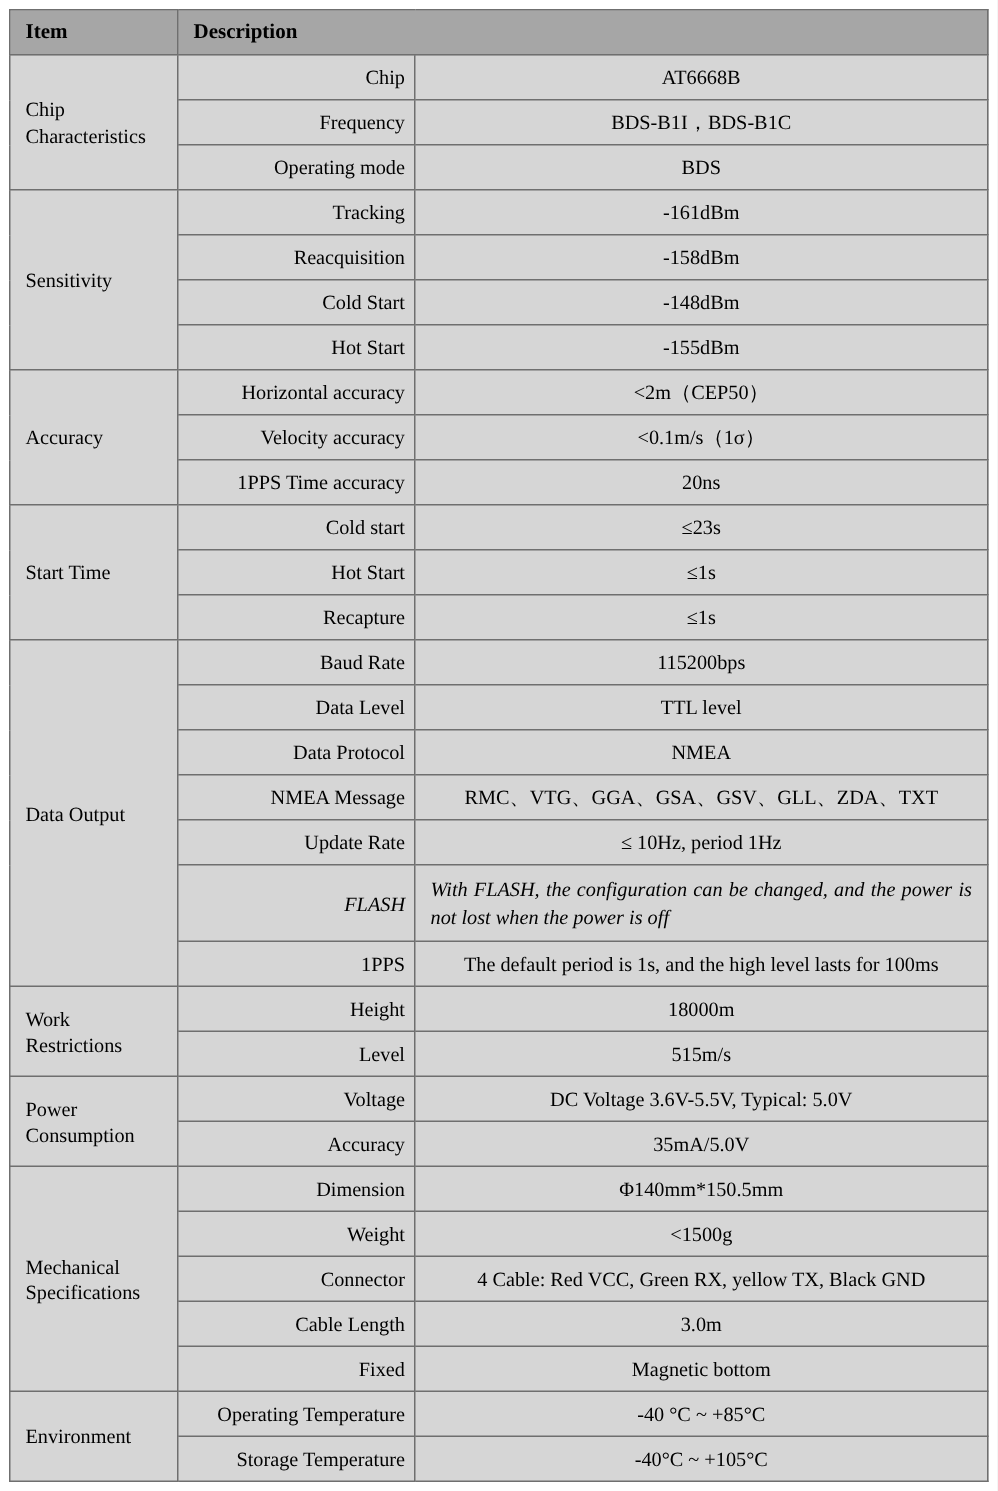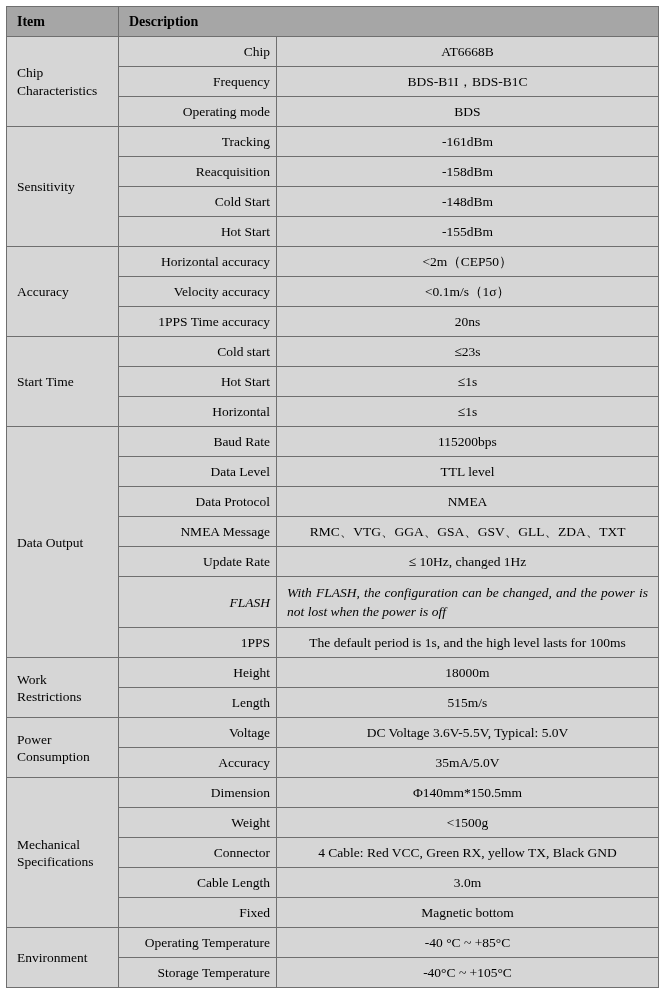--- a/index.html
+++ b/index.html
@@ -133,21 +133,21 @@
         <tr class="r">
           <td class="group" rowspan="3">Start Time</td>
           <td class="key">Cold start</td>
           <td class="val">≤23s</td>
         </tr>
         <tr class="r">
           <td class="key">Hot Start</td>
           <td class="val">≤1s</td>
         </tr>
         <tr class="r">
-          <td class="key">Horizontal</td>
+          <td class="key">Recapture</td>
           <td class="val">≤1s</td>
         </tr>
         <tr class="r">
           <td class="group" rowspan="7">Data Output</td>
           <td class="key">Baud Rate</td>
           <td class="val">115200bps</td>
         </tr>
         <tr class="r">
           <td class="key">Data Level</td>
           <td class="val">TTL level</td>
@@ -155,37 +155,37 @@
         <tr class="r">
           <td class="key">Data Protocol</td>
           <td class="val">NMEA</td>
         </tr>
         <tr class="r">
           <td class="key">NMEA Message</td>
           <td class="val">RMC、VTG、GGA、GSA、GSV、GLL、ZDA、TXT</td>
         </tr>
         <tr class="r">
           <td class="key">Update Rate</td>
-          <td class="val">≤ 10Hz, changed 1Hz</td>
+          <td class="val">≤ 10Hz, period 1Hz</td>
         </tr>
         <tr class="r r2">
           <td class="key">FLASH</td>
           <td class="val justify">With FLASH, the configuration can be changed, and the power is not lost when the power is off</td>
         </tr>
         <tr class="r">
           <td class="key">1PPS</td>
           <td class="val">The default period is 1s, and the high level lasts for 100ms</td>
         </tr>
         <tr class="r">
           <td class="group" rowspan="2">Work Restrictions</td>
           <td class="key">Height</td>
           <td class="val">18000m</td>
         </tr>
         <tr class="r">
-          <td class="key">Length</td>
+          <td class="key">Level</td>
           <td class="val">515m/s</td>
         </tr>
         <tr class="r">
           <td class="group" rowspan="2">Power Consumption</td>
           <td class="key">Voltage</td>
           <td class="val">DC Voltage 3.6V-5.5V, Typical: 5.0V</td>
         </tr>
         <tr class="r">
           <td class="key">Accuracy</td>
           <td class="val">35mA/5.0V</td>

